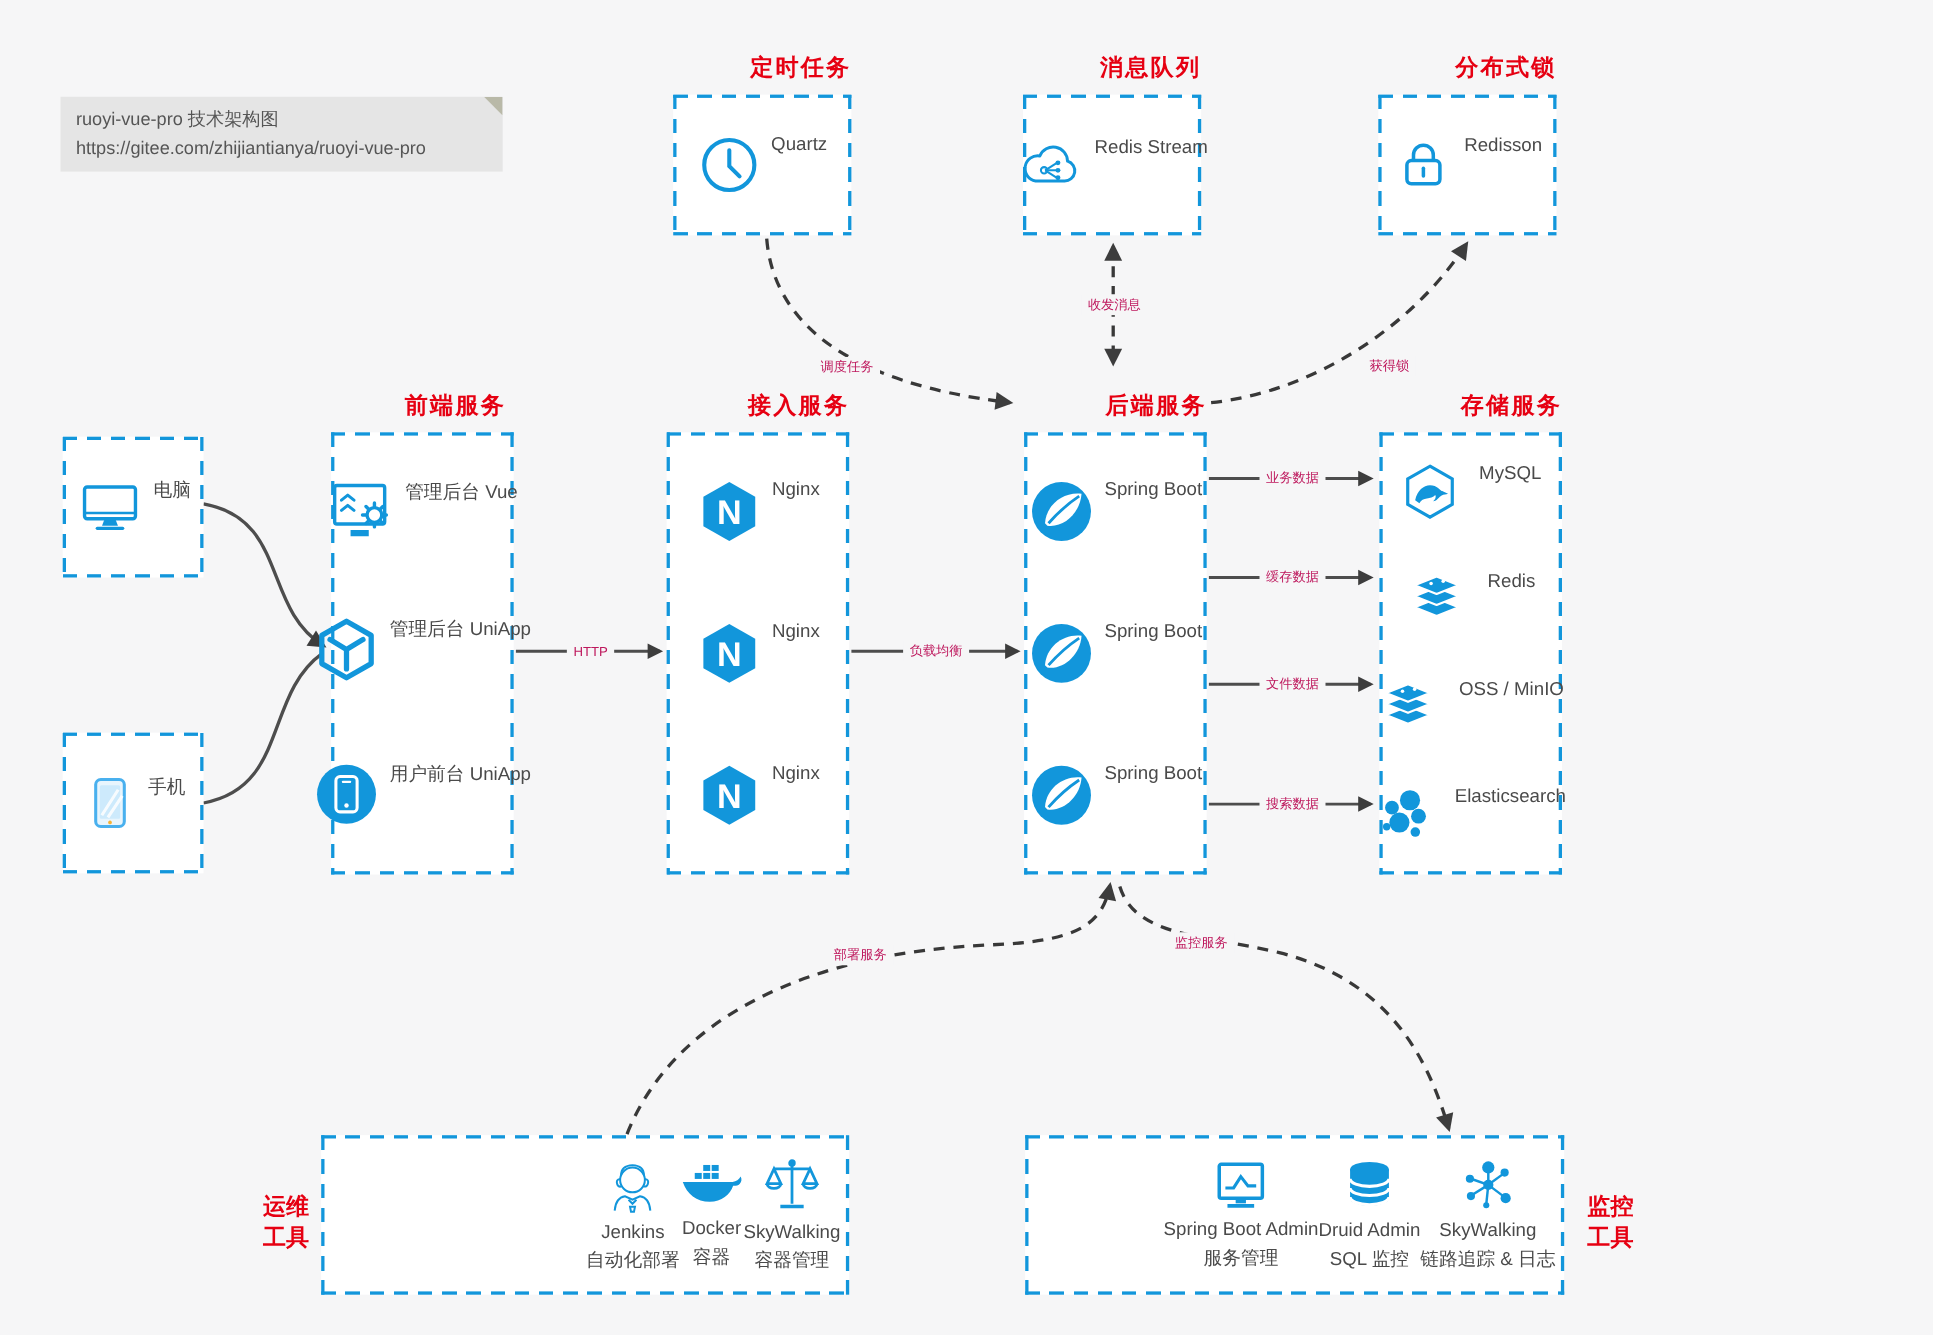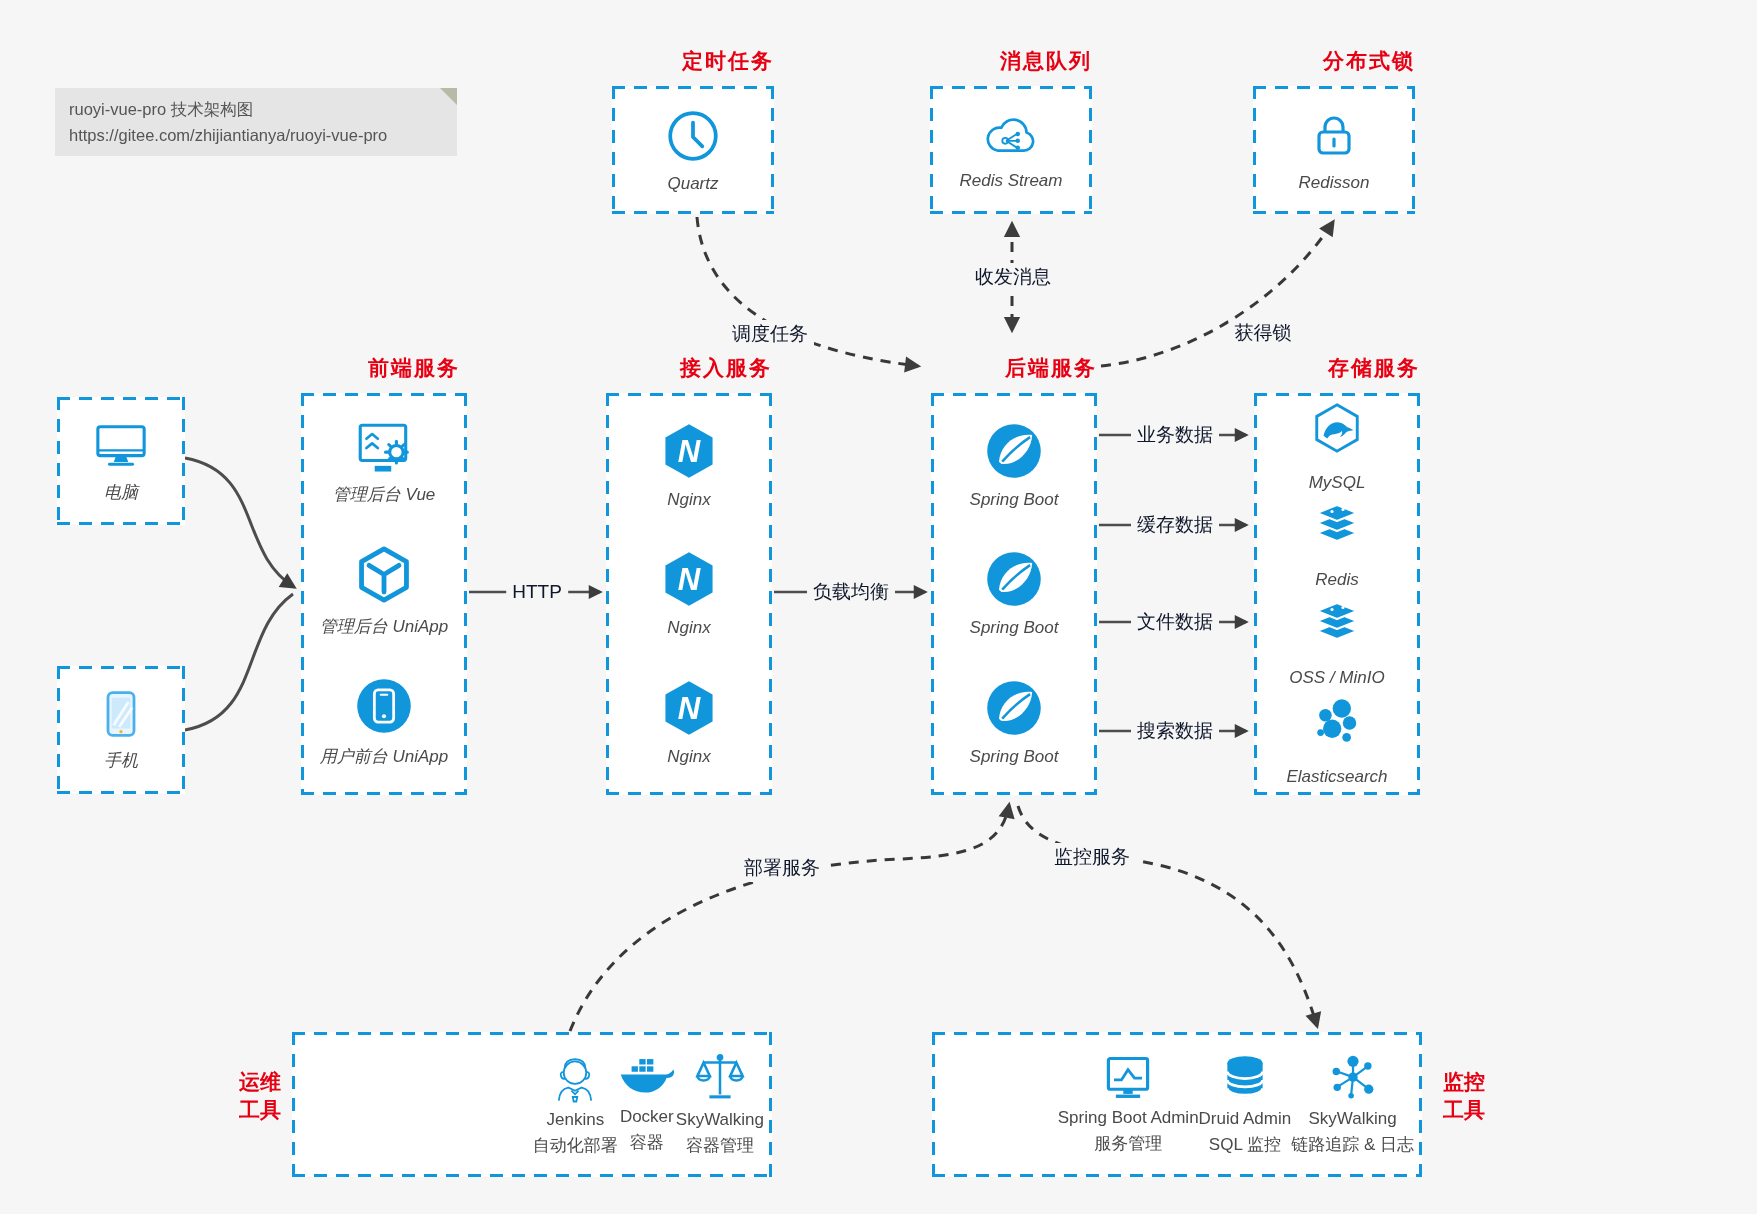--- a/index.html
+++ b/index.html
@@ -11,29 +11,29 @@
     background-image:
       repeating-linear-gradient(90deg,#1296db 0 13px,transparent 13px 22px),
       repeating-linear-gradient(90deg,#1296db 0 13px,transparent 13px 22px),
       repeating-linear-gradient(180deg,#1296db 0 13px,transparent 13px 22px),
       repeating-linear-gradient(180deg,#1296db 0 13px,transparent 13px 22px);
     background-size:100% 3.2px,100% 3.2px,3.2px 100%,3.2px 100%;
     background-position:0 0,0 100%,0 0,100% 0;
     background-repeat:no-repeat;box-sizing:border-box;}
   .colflex{display:flex;flex-direction:column;justify-content:space-around;align-items:center;padding:8px 0;}
   .rowflex{display:flex;flex-direction:row;justify-content:flex-end;align-items:center;padding:0 8px;}
-  .node{display:flex;flex-direction:column;align-items:center;gap:9px;font-style:italic;}
+  .node{display:flex;flex-direction:row;align-items:flex-start;gap:9px;}
   .node-sm{gap:18px;}
   .nlabel{font-size:17px;color:#4a4a4a;white-space:nowrap;}
   .gtitle{position:absolute;text-align:right;font-size:21px;font-weight:bold;color:#e60012;
           letter-spacing:2px;z-index:4;white-space:nowrap;}
   .stitle{position:absolute;font-size:21px;font-weight:bold;color:#e60012;line-height:1.35;
-          text-align:center;z-index:4;}
+          text-align:center;z-index:4;margin-top:16px;}
   .elabel{position:absolute;transform:translate(-50%,-50%);background:#f6f6f7;padding:1px 6px;
-          font-size:19px;color:#0f172a;white-space:nowrap;z-index:5;}
+          font-size:12px;color:#be185d;white-space:nowrap;z-index:5;}
   .bitem{display:flex;flex-direction:column;align-items:center;gap:3px;text-align:center;}
   .bname,.bdesc{font-size:17px;color:#4a4a4a;line-height:1.35;white-space:nowrap;}
   .note{position:absolute;left:55px;top:88px;width:402px;height:68px;background:#e5e5e5;
         color:#555;font-size:16.5px;line-height:1.55;padding:9px 14px;box-sizing:border-box;z-index:4;}
   .note::after{content:'';position:absolute;top:0;right:0;width:17px;height:17px;background:#b9b9a8;
         clip-path:polygon(0 0,100% 0,100% 100%);}
   .ic{display:block;}
 </style>
 </head>
 <body>

